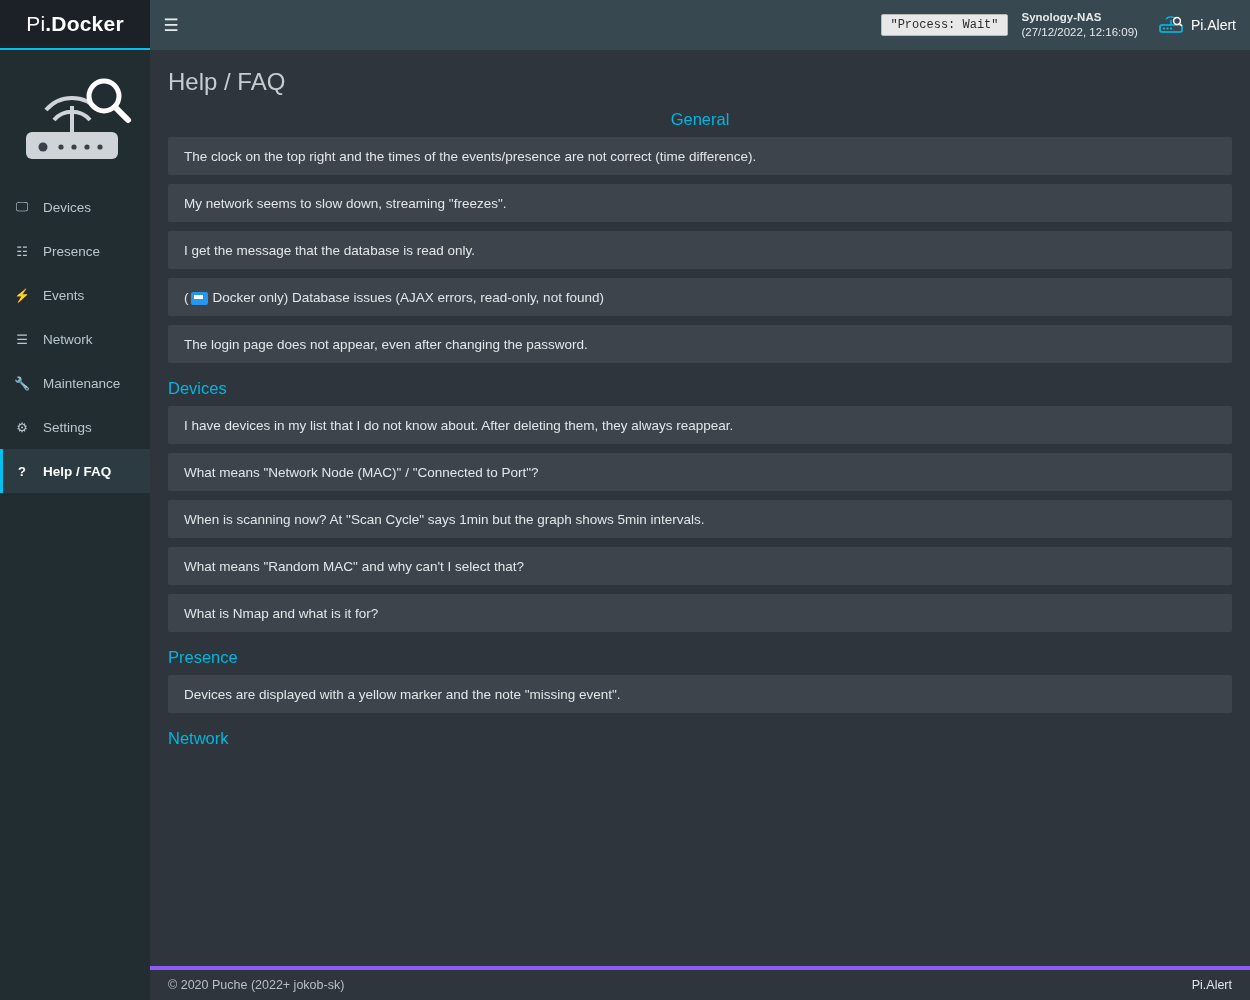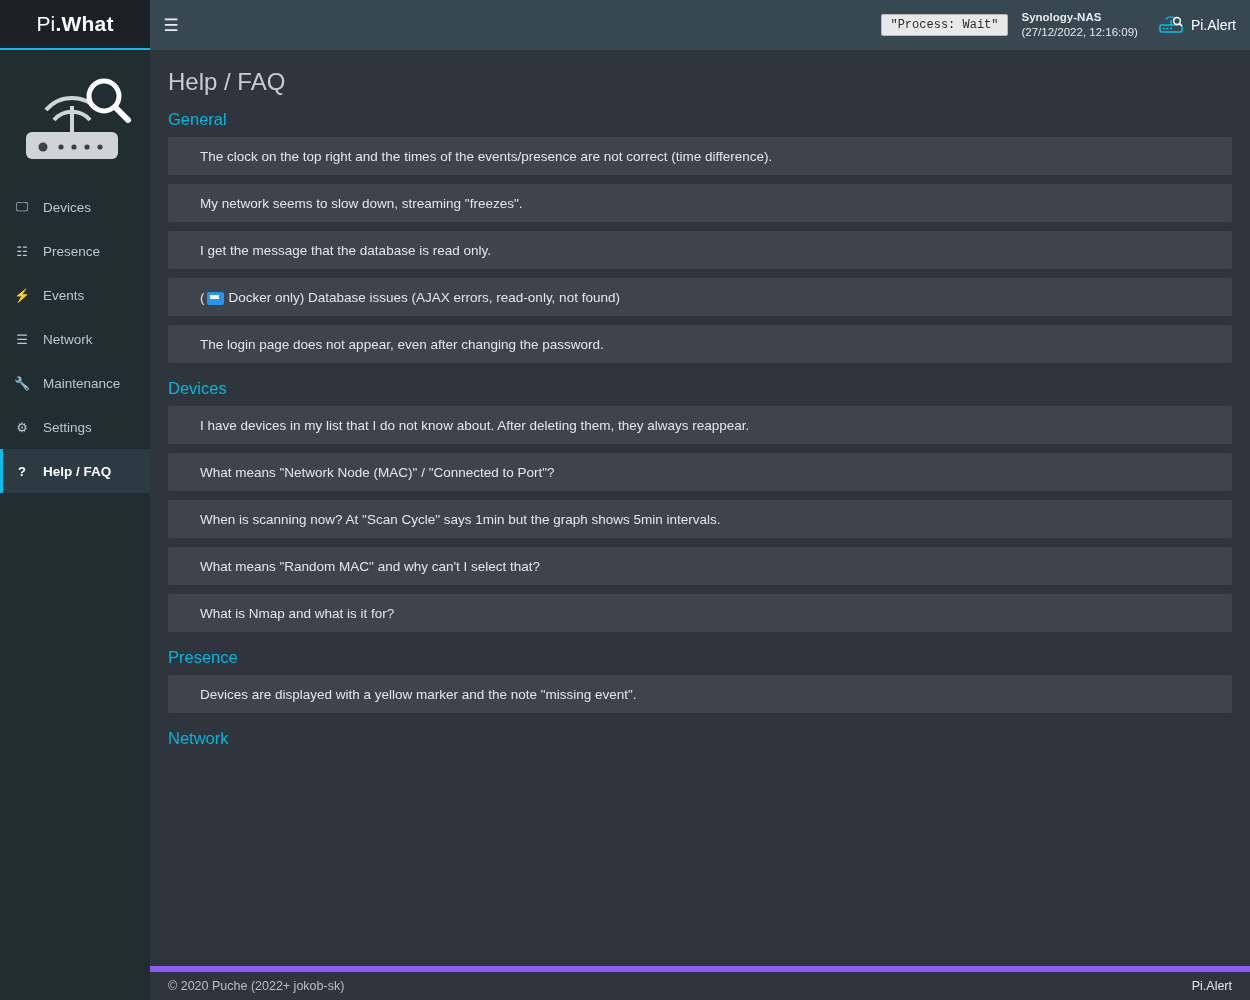--- a/index.html
+++ b/index.html
@@ -147,29 +147,29 @@
     font-size: 24px;
     font-weight: normal;
     margin: 4px 0 14px 0;
   }
   .section-title {
     color: #00b7e0;
     font-size: 16.5px;
     font-weight: normal;
     margin: 16px 0 8px 0;
   }
-  .section-title:first-of-type { margin-top: 4px; }
+  .section-title:first-of-type { margin-top: 4px; text-align: center; }
   .faq-item {
     background: #3d444b;
     color: #e3e6e9;
     font-size: 13.5px;
     height: 38px;
     display: flex;
     align-items: center;
-    padding: 0 32px;
+    padding: 0 16px;
     margin-bottom: 9px;
     border-radius: 2px;
     cursor: pointer;
   }
   .faq-item .docker-badge {
     display: inline-flex;
     width: 17px; height: 13px;
     background: #2496ed;
     border-radius: 2px;
     margin: 0 5px 0 2px;
@@ -182,39 +182,39 @@
     position: absolute;
     left: 3px; top: 3px;
     width: 9px; height: 4px;
     background: #ffffff;
   }
 
   .footer {
     height: 34px;
     flex: 0 0 34px;
     background: #2f353c;
-    border-top: 6px solid #8b5cf6;
+    border-top: 4px solid #8b5cf6;
     display: flex;
     align-items: center;
     justify-content: space-between;
     padding: 0 18px;
     color: #b9bfc5;
     font-size: 12.5px;
   }
   .footer .right { color: #e3e6e9; }
 </style>
 </head>
 <body>
 
 <div class="app">
 
   <div class="topbar">
     <div class="logo-box">
       <span class="light">Pi</span>
-        <span class="bold">.What</span>
+        <span class="bold">.Docker</span>
     </div>
     <div class="topnav">
       <div class="hamburger">☰</div>
       <div class="topnav-right">
         <div class="process-chip">"Process: Wait"</div>
         <div class="host-block">
           <div class="host-name">Synology-NAS</div>
           <div class="host-time">(27/12/2022, 12:16:09)</div>
         </div>
         <div class="brand-right">

